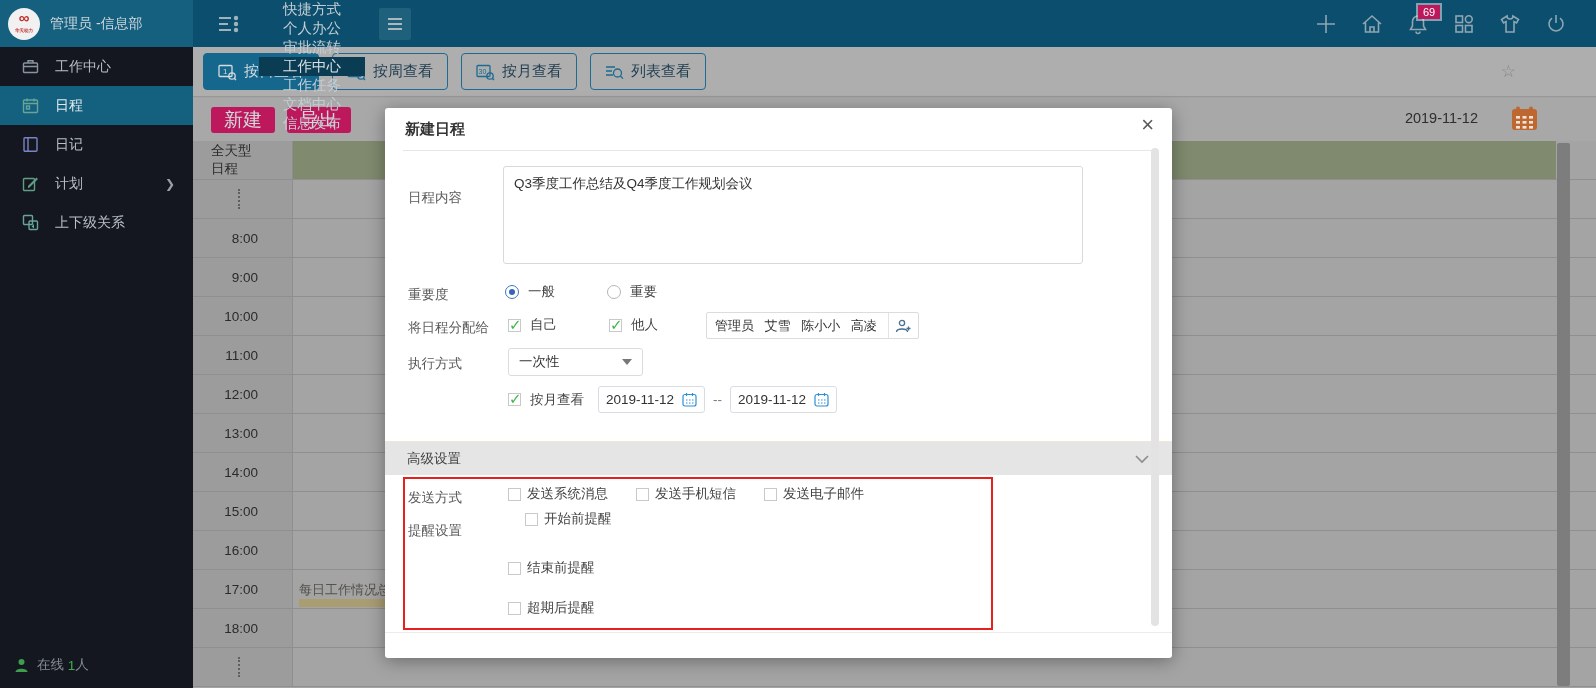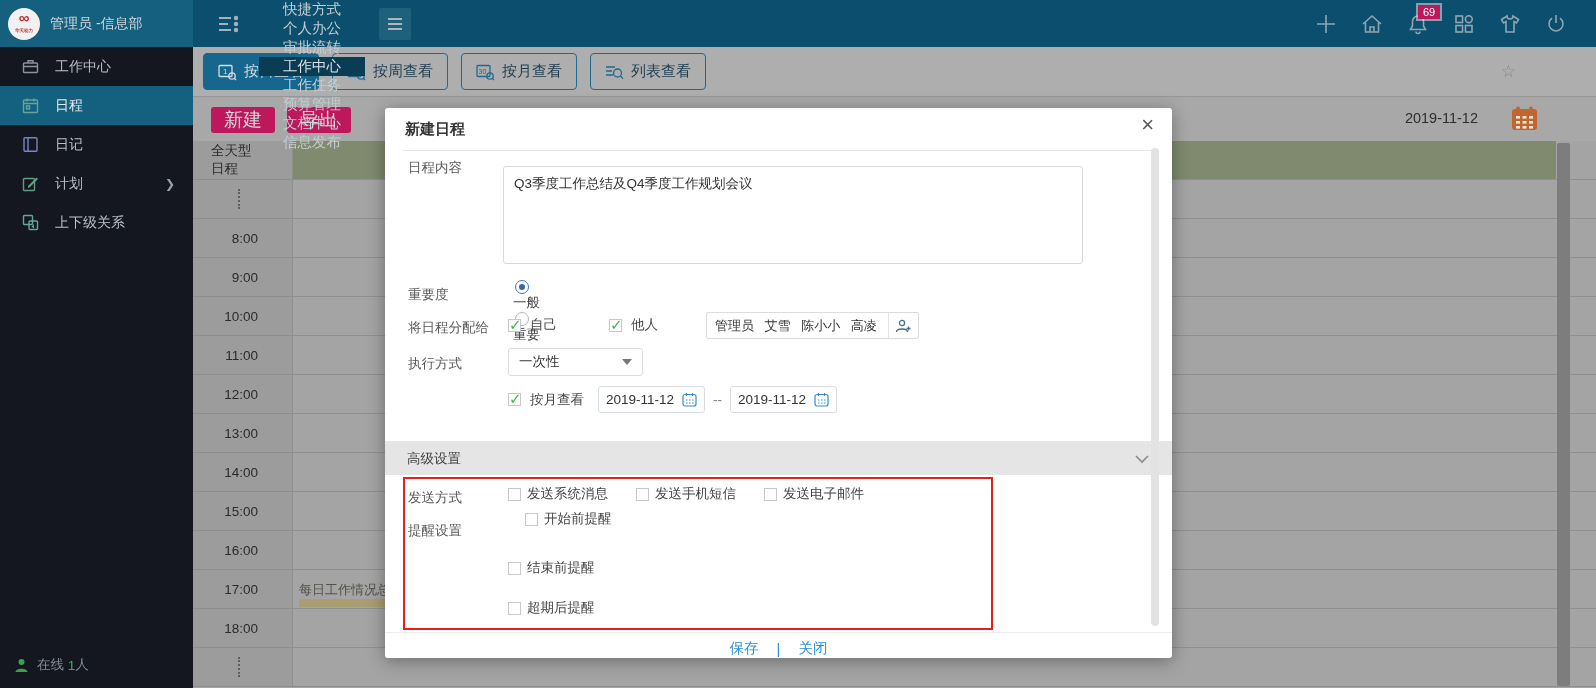--- a/index.html
+++ b/index.html
@@ -104,21 +104,20 @@
           <circle cx="19" cy="9" r="1.2" fill="#9fb3bd"></circle>
           <circle cx="19" cy="15" r="1.2" fill="#9fb3bd"></circle>
         </svg>
     </div>
     <nav class="nav-items">
       <span class="nav-item">快捷方式</span>
       <span class="nav-item">个人办公</span>
       <span class="nav-item">审批流转</span>
       <span class="nav-item active">工作中心</span>
       <span class="nav-item">工作任务</span>
-      <span class="nav-item">预算管理</span>
       <span class="nav-item">文档中心</span>
       <span class="nav-item">信息发布</span>
     </nav>
     <div class="nav-burger">
       <svg width="16" height="12" viewBox="0 0 16 12" stroke="#aab8c0" stroke-width="2">
           <path d="M1 1h14M1 6h14M1 11h14"></path>
         </svg>
     </div>
     <div class="nav-right">
       <span class="nav-ico">
@@ -351,25 +350,25 @@
         </div>
       </div>
     <div class="page-scroll"></div>
   </main>
 
   <section class="modal">
     <div class="m-title">新建日程</div>
     <div class="m-close">×</div>
     <div class="m-div"></div>
 
-    <span class="m-label" style="top:51px">日程内容</span>
+    <span class="m-label" style="top:81px">日程内容</span>
     <textarea class="m-textarea" style="">Q3季度工作总结及Q4季度工作规划会议</textarea>
 
     <span class="m-label" style="top:178px">重要度</span>
-    <div class="hrow" style="left:111px; top:172px; height:24px;flex-direction:column;">
+    <div class="hrow" style="left:120px; top:172px; height:24px;">
       <span class="radio sel"></span>
       <span class="opt-label">一般</span>
       <span class="gap"></span>
       <span class="radio"></span>
       <span class="opt-label">重要</span>
     </div>
 
     <span class="m-label" style="top:211px">将日程分配给</span>
     <div class="hrow" style="left:123px; top:205px; height:24px;">
       <span class="cb checked"></span>
@@ -445,21 +444,16 @@
       <span class="cb"></span>
       <span class="opt-label" style="margin-left:6px">结束前提醒</span>
     </div>
     <div class="hrow" style="left:123px; top:489px; height:22px;">
       <span class="cb"></span>
       <span class="opt-label" style="margin-left:6px">超期后提醒</span>
     </div>
 
     <div class="red-box"></div>
     <div class="m-footline"></div>
-    <div class="m-footer">
-      <span class="lnk">保存</span>
-      <span class="vsep">|</span>
-      <span class="lnk">关闭</span>
-    </div>
     <div class="m-scroll"></div>
   </section>
 
 </div>
 
 </body></html>

